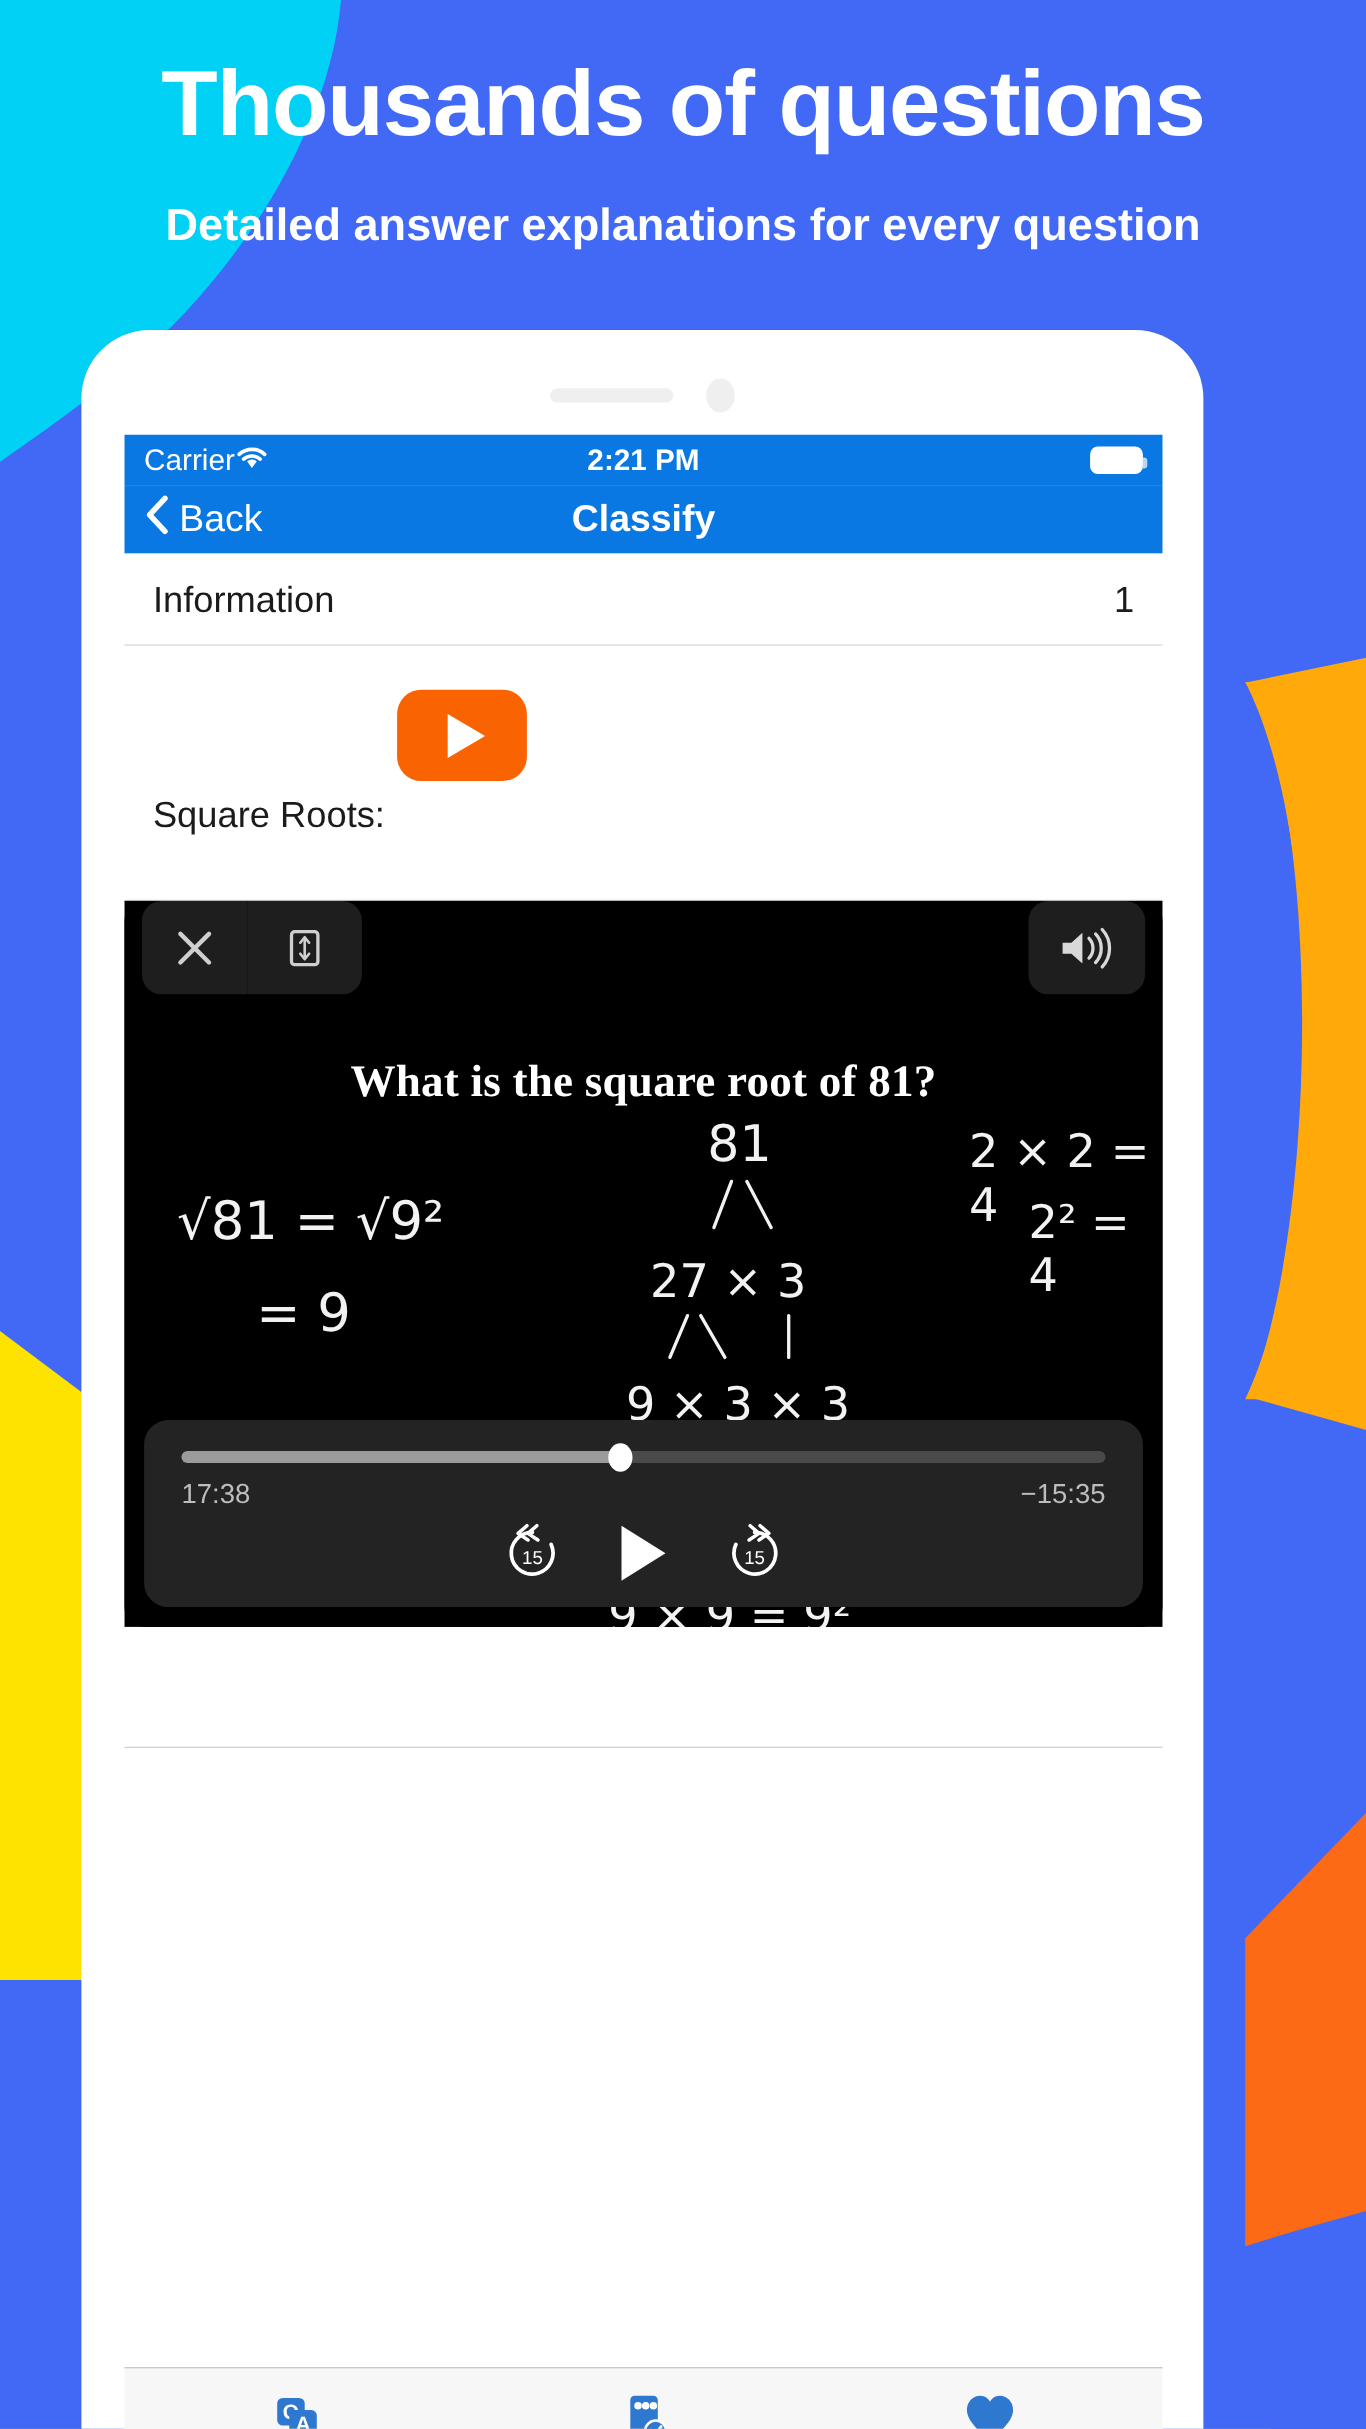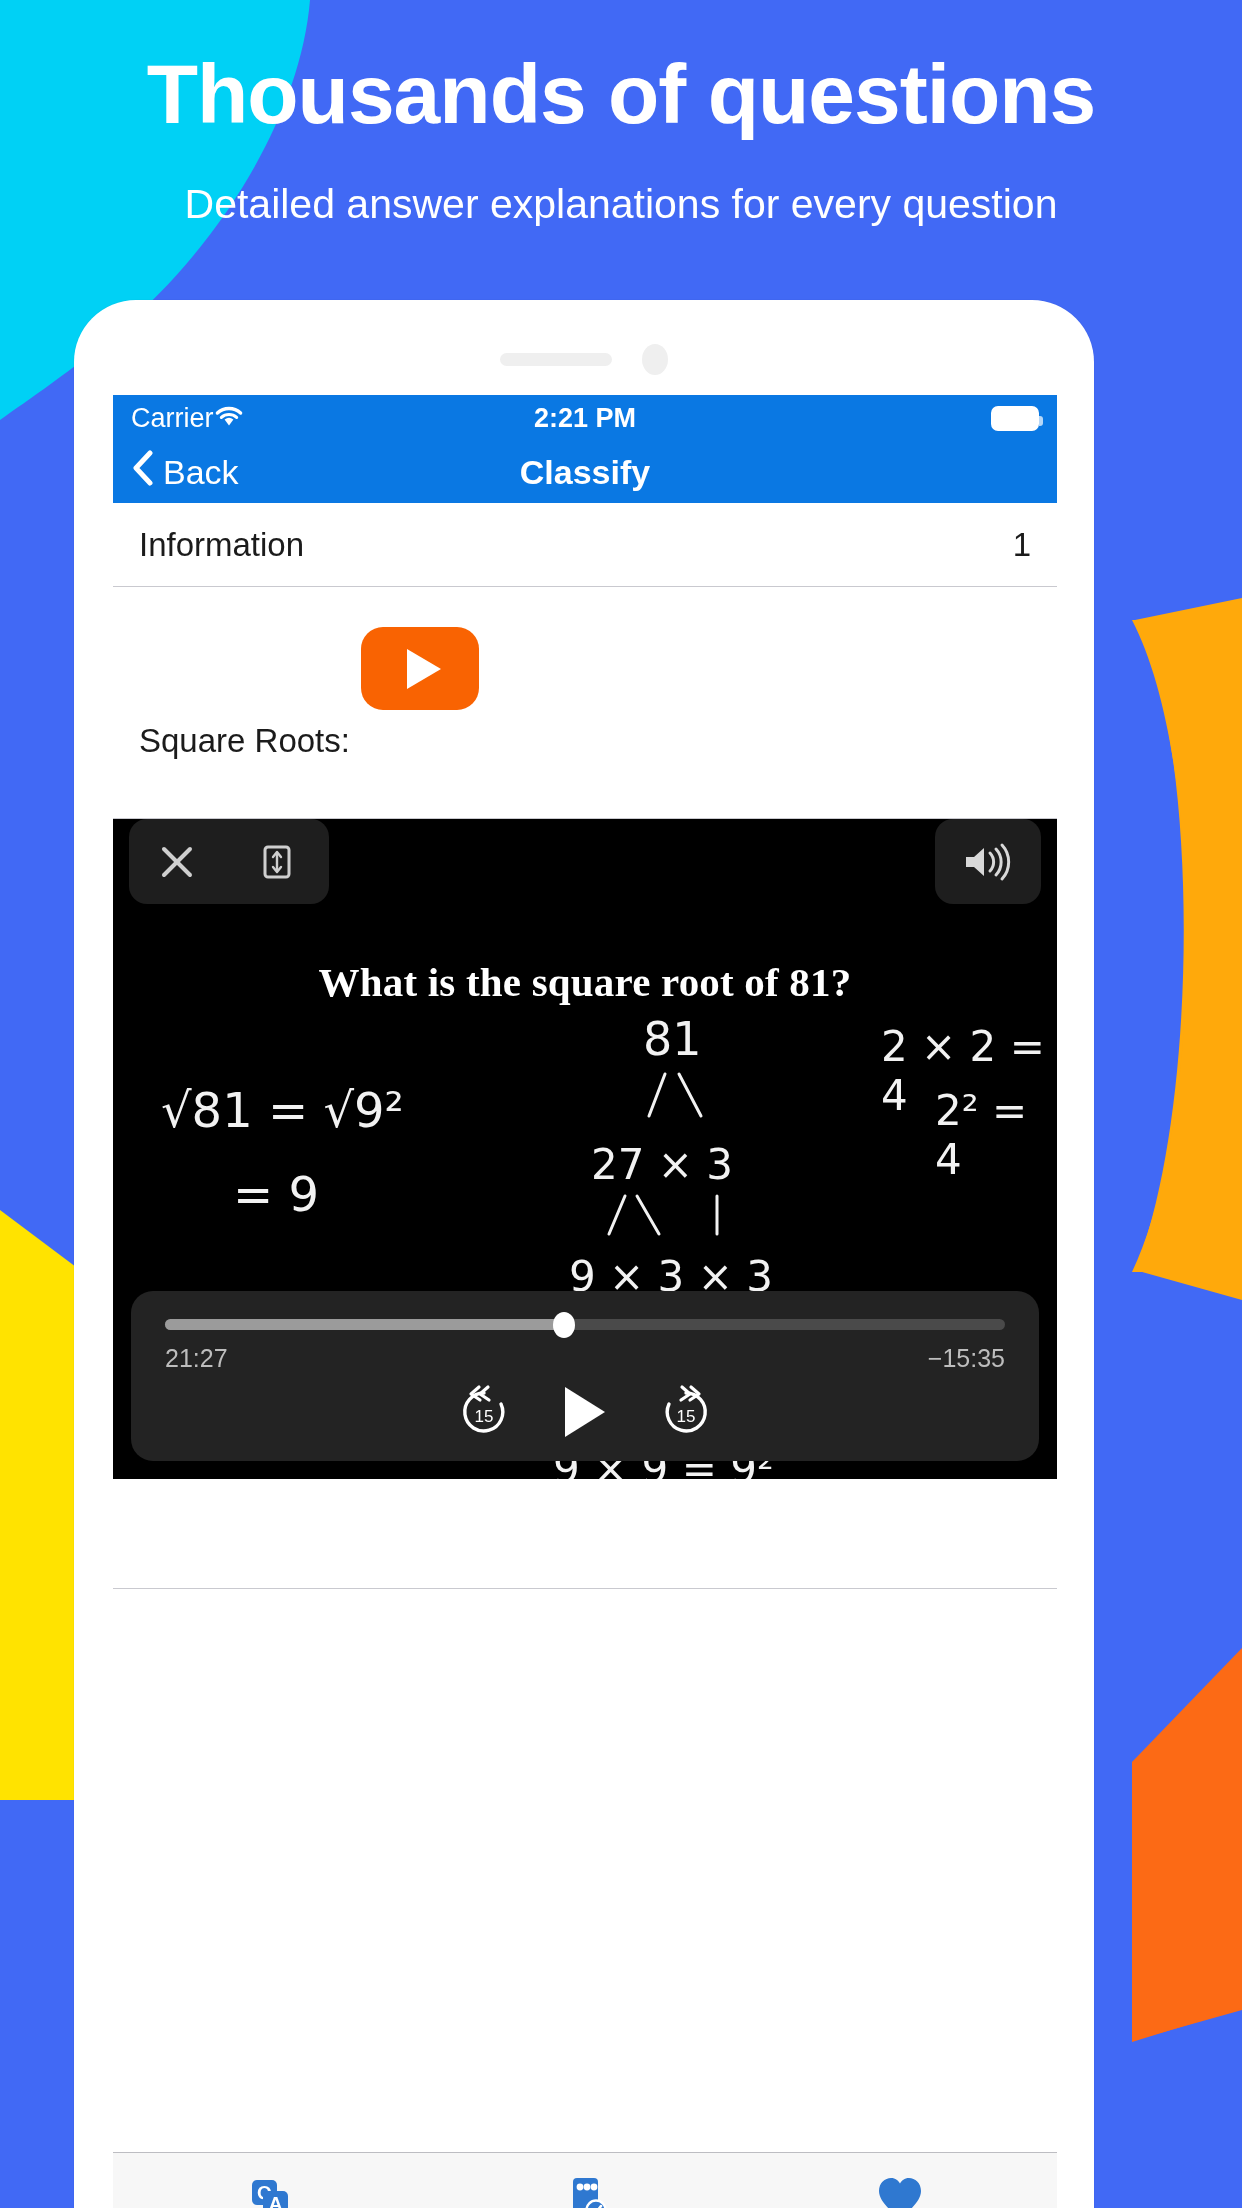--- a/index.html
+++ b/index.html
@@ -24,21 +24,21 @@
     font-size:84px;
     font-weight:bold;
     letter-spacing:-1px;
     line-height:1;
     margin-top:52px;
     white-space:nowrap;
   }
   .subhead {
     color:#ffffff;
     font-size:41px;
-    font-weight:normal;
+    font-weight:bold;
     line-height:1;
     margin-top:48px;
     white-space:nowrap;
   }
 
   
   #phone {
     position:absolute;
     left:74px; top:300px;
     width:1020px; height:1980px;
@@ -342,21 +342,21 @@
           </g>
         </svg>
       </div>
 
       <div class="controls-panel">
         <div class="scrubber">
           <div class="scrub-played" style="width: 47.5%;"></div>
           <div class="scrub-knob" style="left: 47.5%;"></div>
         </div>
         <div class="time-row">
-          <span>21:27</span>
+          <span>17:38</span>
           <span>−15:35</span>
         </div>
         <div class="transport">
           <svg width="58" height="58" viewBox="0 0 58 58">
             <path d="M29 10 A19 19 0 1 0 46 21" stroke="#fff" stroke-width="3.4" fill="none" stroke-linecap="round"></path>
             <polyline points="24,4 16,11 25,17" stroke="#fff" stroke-width="3.2" fill="none" stroke-linecap="round" stroke-linejoin="round"></polyline>
             <polyline points="33,4 25,11 34,17" stroke="#fff" stroke-width="3.2" fill="none" stroke-linecap="round" stroke-linejoin="round"></polyline>
             <text x="29" y="39" fill="#fff" font-size="17" font-family="Liberation Sans, sans-serif" text-anchor="middle">15</text>
           </svg>
           <span class="big-play"></span>

